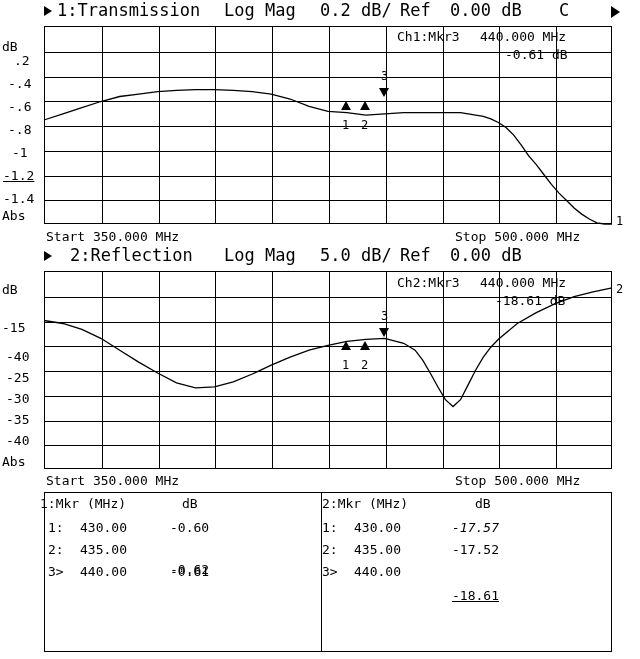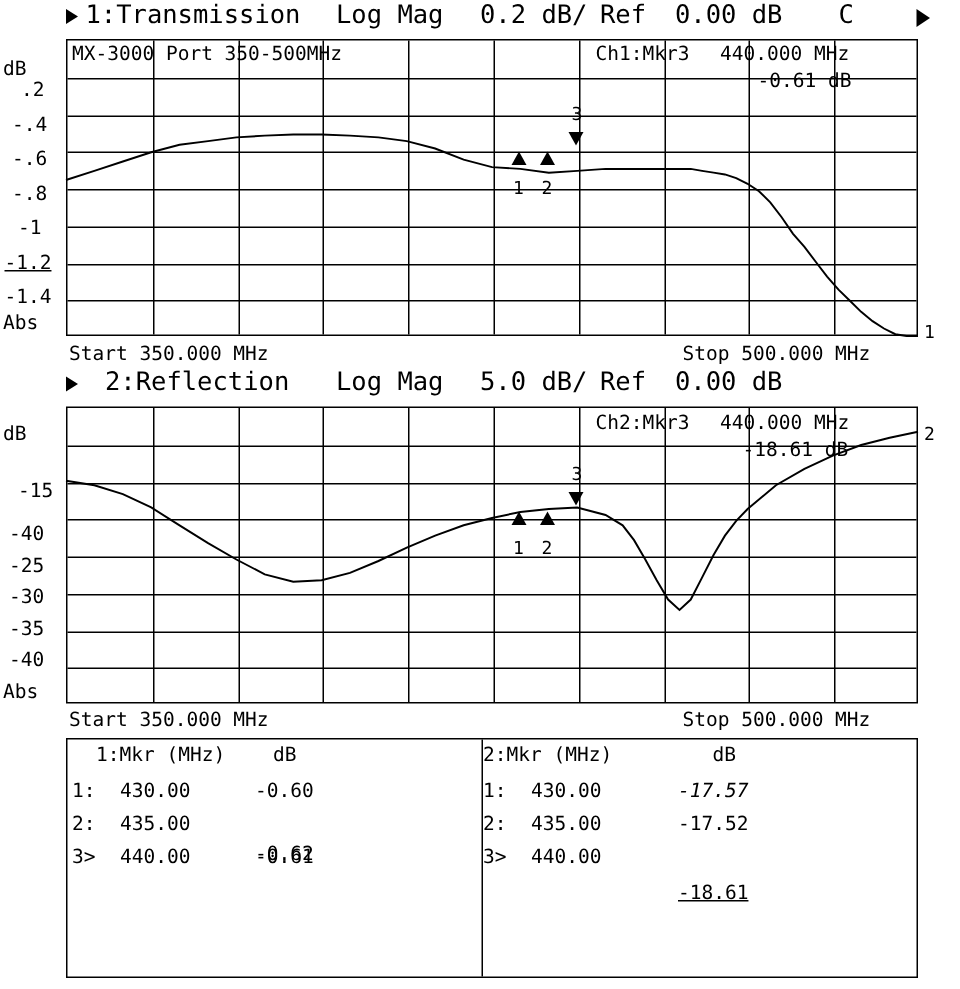--- a/index.html
+++ b/index.html
@@ -68,21 +68,20 @@
       <div class="grid-line vline" style="left: 511px;"></div>
       <div class="grid-line hline" style="top: 25px;"></div>
       <div class="grid-line hline" style="top: 50px;"></div>
       <div class="grid-line hline" style="top: 74px;"></div>
       <div class="grid-line hline" style="top: 99px;"></div>
       <div class="grid-line hline" style="top: 124px;"></div>
       <div class="grid-line hline" style="top: 149px;"></div>
       <div class="grid-line hline" style="top: 173px;"></div>
     </div>
 
-  <div class="t" style="left:48px;top:30px;">MX-3000 Port 350-500MHz</div>
   <div class="t" style="left:397px;top:30px;">Ch1:Mkr3</div>
   <div class="t" style="left:480px;top:30px;">440.000 MHz</div>
   <div class="t" style="left:505px;top:48px;">-0.61 dB</div>
   <div class="t t12" style="left:616px;top:215px;">1</div>
 
   <div class="tri-open" style="left:341px;top:101px;"></div>
   <div class="tri-open" style="left:360px;top:101px;"></div>
   <div class="tri-down" style="left:379px;top:88px;"></div>
   <div class="t t12" style="left:381px;top:70px;">3</div>
   <div class="t t12" style="left:342px;top:119px;">1</div>
@@ -93,21 +92,21 @@
 
   <div class="playbtn-open" style="left:44px;top:251px;border-left-color:#000;"></div>
   <div class="t t14" style="left:70px;top:249px;">2:Reflection</div>
   <div class="t t14" style="left:224px;top:249px;">Log Mag</div>
   <div class="t t14" style="left:320px;top:249px;">5.0 dB/</div>
   <div class="t t14" style="left:400px;top:249px;">Ref</div>
   <div class="t t14" style="left:450px;top:249px;">0.00 dB</div>
 
   <div class="t" style="left:2px;top:283px;">dB</div>
   <div class="t" style="left:6px;top:288px;margin-left:36px;">-10</div>
-  <div class="t" style="left:12px;top:321px;">-15</div>
+  <div class="t" style="left:2px;top:321px;">-15</div>
   <div class="t" style="left:6px;top:350px;">-40</div>
   <div class="t" style="left:6px;top:371px;">-25</div>
   <div class="t" style="left:6px;top:392px;">-30</div>
   <div class="t" style="left:6px;top:413px;">-35</div>
   <div class="t" style="left:6px;top:434px;">-40</div>
   <div class="t" style="left:2px;top:455px;">Abs</div>
 
   <div class="frame" id="frame2" style="left:44px;top:271px;width:568px;height:198px;">
       <div class="grid-line vline" style="left: 57px;"></div>
       <div class="grid-line vline" style="left: 114px;"></div>
@@ -139,21 +138,21 @@
   <div class="t t12" style="left:342px;top:359px;">1</div>
   <div class="t t12" style="left:361px;top:359px;">2</div>
 
   <div class="t" style="left:46px;top:474px;">Start 350.000 MHz</div>
   <div class="t" style="left:455px;top:474px;">Stop 500.000 MHz</div>
 
   <div class="mkr-table" style="left:44px;top:492px;width:568px;height:160px;">
     <div class="mkr-sep" style="left:276px;"></div>
   </div>
 
-  <div class="t" style="left:64px;top:497px;text-align:center;">1:Mkr (MHz)</div>
+  <div class="t" style="left:40px;top:497px;text-align:center;">1:Mkr (MHz)</div>
   <div class="t" style="left:182px;top:497px;">dB</div>
 
   <div class="t" style="left:48px;top:521px;">1:</div>
   <div class="t" style="left:80px;top:521px;">430.00</div>
   <div class="t" style="left:170px;top:521px;">-0.60</div>
 
   <div class="t" style="left:48px;top:543px;">2:</div>
   <div class="t" style="left:80px;top:543px;">435.00</div>
   <div class="t" style="left:170px;top:543px;margin-top:20px;">-0.62</div>
 

